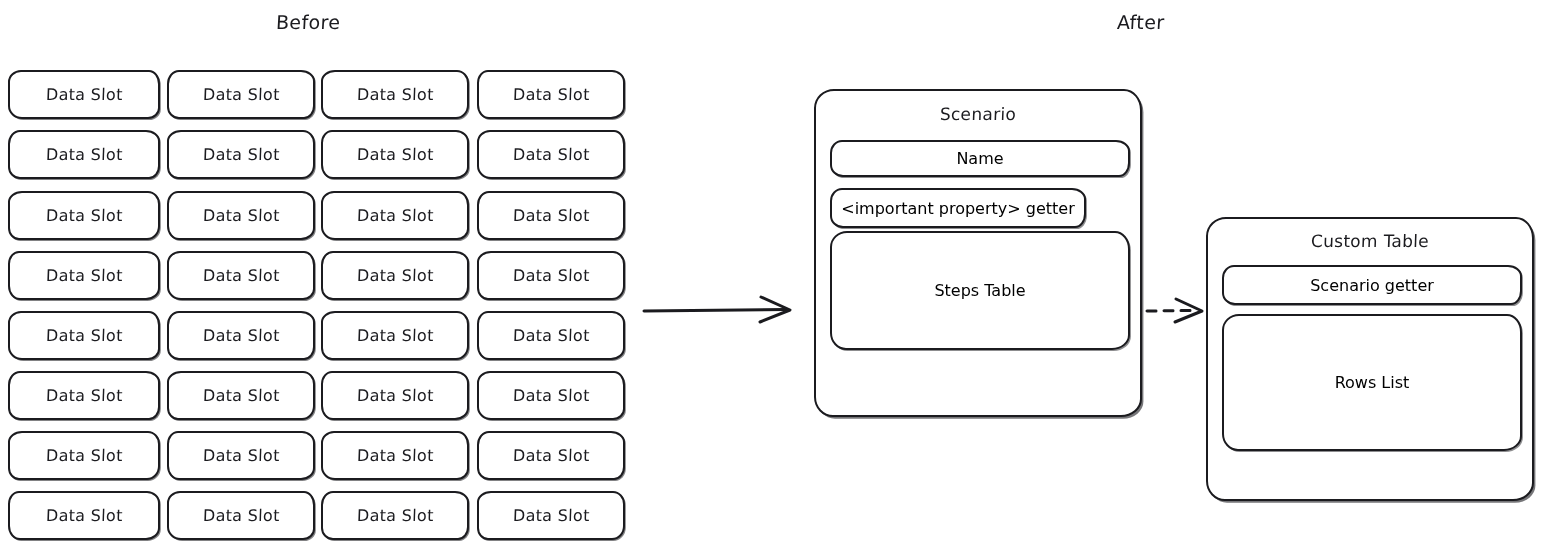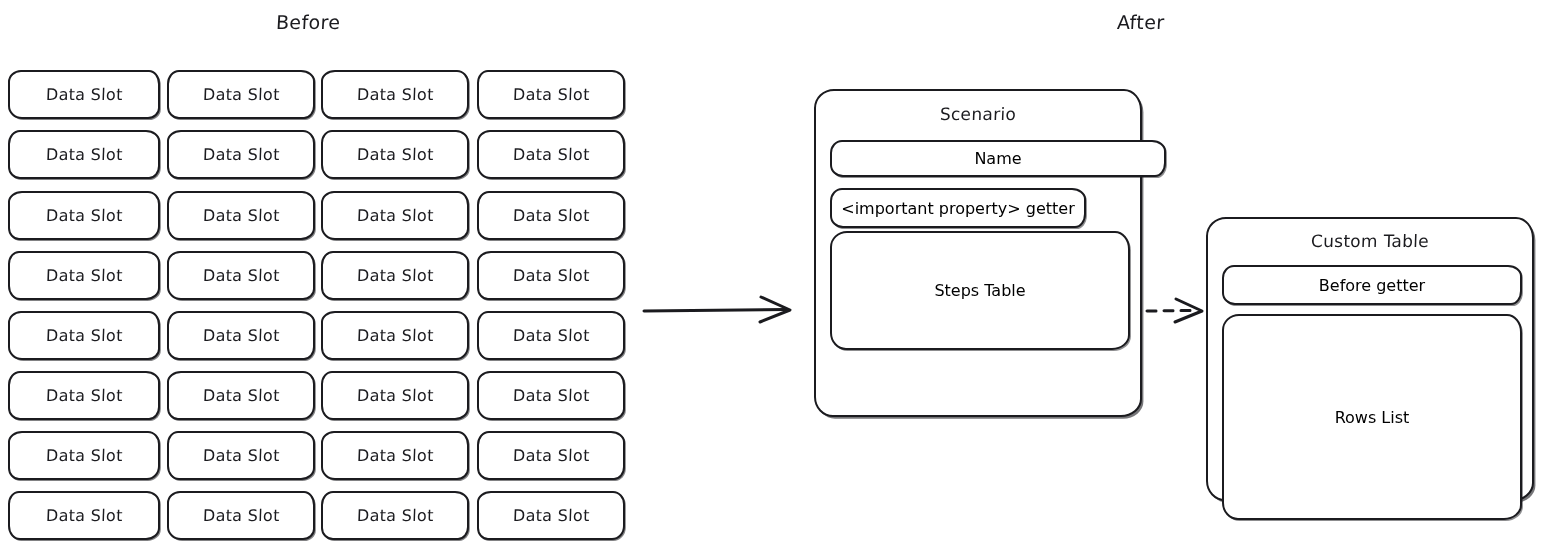--- a/index.html
+++ b/index.html
@@ -218,21 +218,21 @@
     </div>
 
   <svg class="arrow-svg" style="left:640px; top:288px; width:170px; height:46px;" viewBox="0 0 170 46">
     <path d="M4 23 L146 21.5" stroke="#1b1b1f" stroke-width="3" fill="none" stroke-linecap="round"></path>
     <path d="M121 9 L150 22 L120 34" stroke="#1b1b1f" stroke-width="3" fill="none" stroke-linecap="round" stroke-linejoin="round"></path>
   </svg>
 
   <div class="outer-card" id="scenario-card" style="left:814px; top:89px; width:328px; height:328px;">
     <div class="card-title" style="top:13px;">Scenario</div>
 
-    <div class="inner-field inner-small" style="left:14px; top:49px; width:336px; height:37px;">
+    <div class="inner-field inner-small" style="left:14px; top:49px; width:300px; height:37px;">
       <span class="hlabel">Name</span>
     </div>
 
     <div class="inner-field inner-small" style="left:14px; top:97px; width:256px; height:40px;">
       <span class="hlabel">&lt;important property&gt; getter</span>
     </div>
 
     <div class="inner-field inner-big" style="left:14px; top:140px; width:300px; height:119px;">
       <span class="hlabel">Steps Table</span>
     </div>
@@ -240,21 +240,21 @@
 
   <svg class="arrow-svg" style="left:1144px; top:292px; width:70px; height:38px;" viewBox="0 0 70 38">
     <path d="M3 19 L48 18.5" stroke="#1b1b1f" stroke-width="3" fill="none" stroke-linecap="round" stroke-dasharray="9 8"></path>
     <path d="M32 7 L58 19 L31 30" stroke="#1b1b1f" stroke-width="3" fill="none" stroke-linecap="round" stroke-linejoin="round"></path>
   </svg>
 
   <div class="outer-card" id="custom-table-card" style="left:1206px; top:217px; width:328px; height:284px;">
     <div class="card-title" style="top:12px;">Custom Table</div>
 
     <div class="inner-field inner-small" style="left:14px; top:46px; width:300px; height:40px;">
-      <span class="hlabel">Before getter</span>
-    </div>
-
-    <div class="inner-field inner-big" style="left:14px; top:95px; width:300px; height:206px;">
+      <span class="hlabel">Scenario getter</span>
+    </div>
+
+    <div class="inner-field inner-big" style="left:14px; top:95px; width:300px; height:137px;">
       <span class="hlabel">Rows List</span>
     </div>
   </div>
 
 </div>
 
 </body></html>

